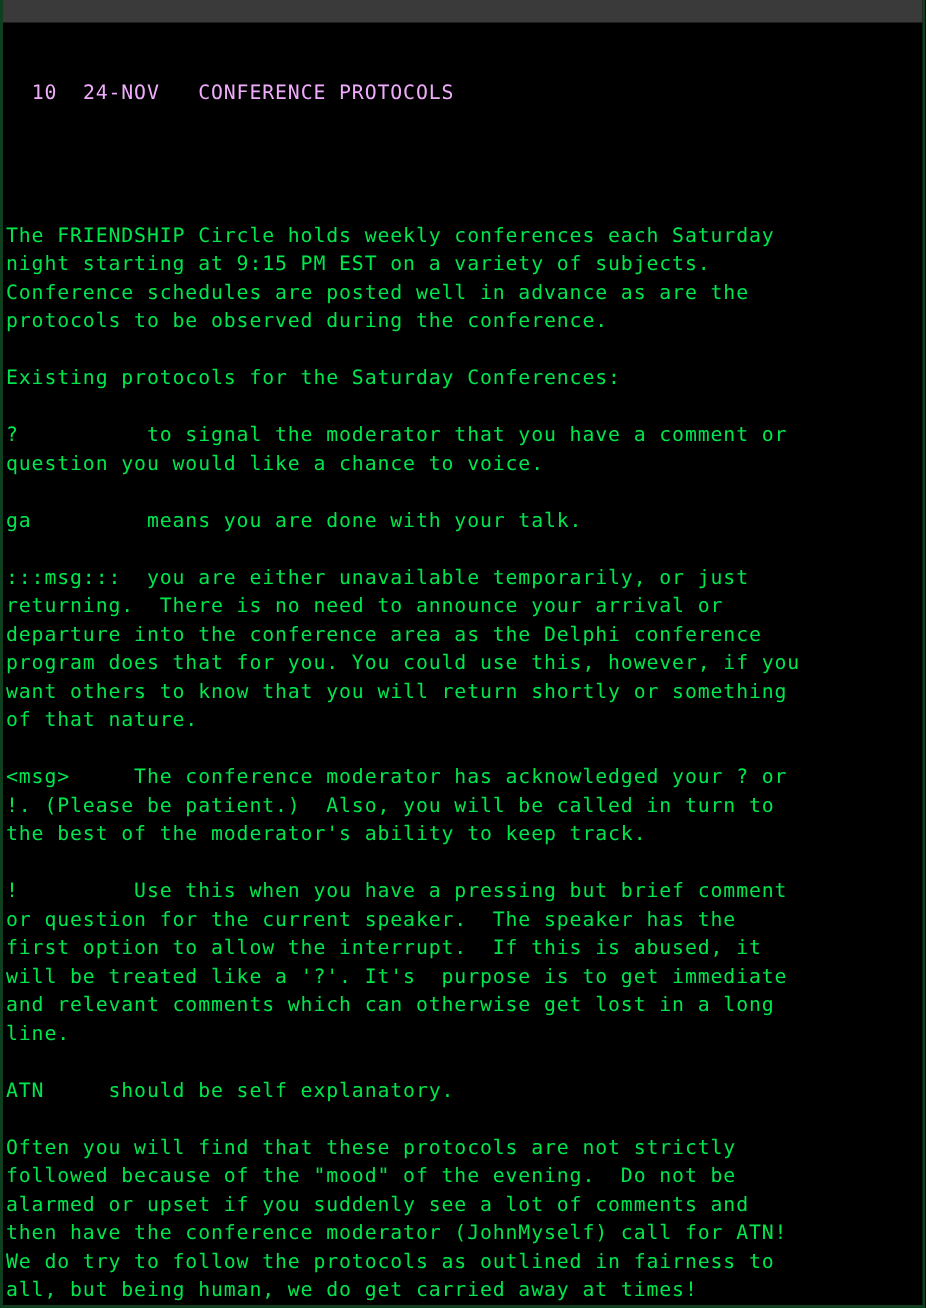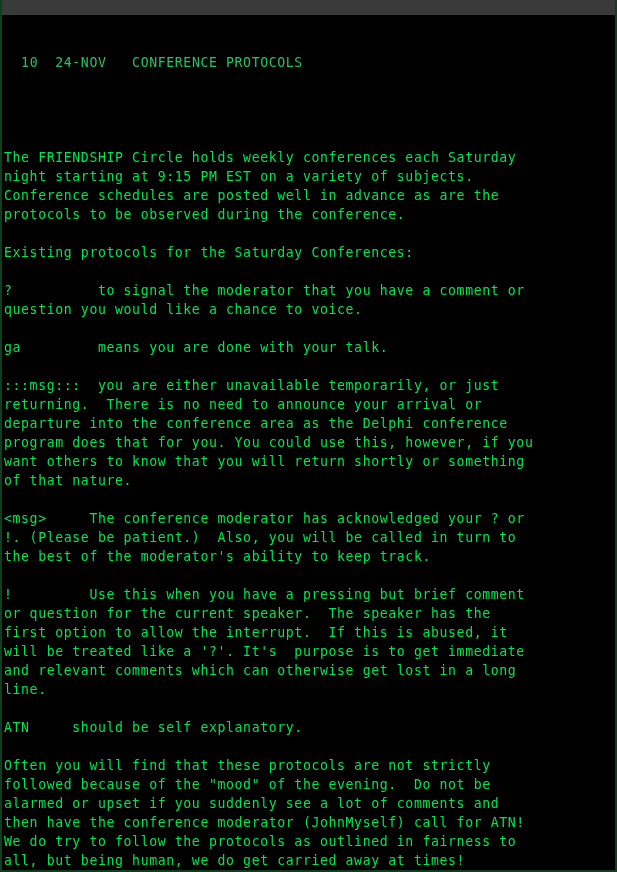--- a/index.html
+++ b/index.html
@@ -44,21 +44,21 @@
     letter-spacing: 0.6px;
   }
   .line {
     white-space: pre-wrap;
     min-height: 19px;
   }
   .blank {
     height: 19px;
   }
   .header-line {
-    color: #22c55e;
+    color: #f0abfc;
   }
 </style>
 </head>
 <body>
 
 <div id="screen">
 
   <div class="titlebar">
     
   </div>

